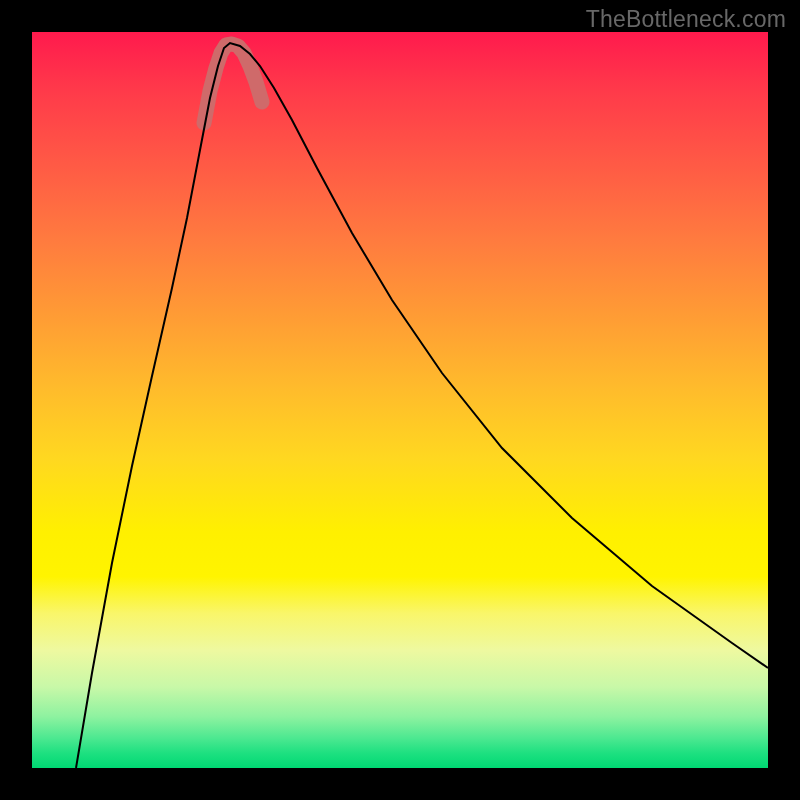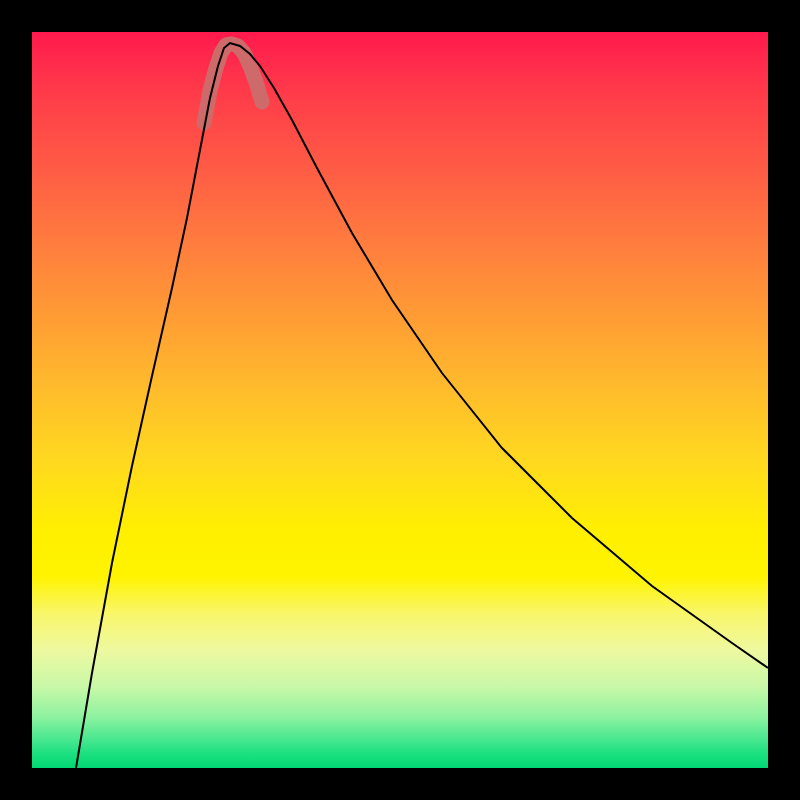--- a/index.html
+++ b/index.html
@@ -68,20 +68,21 @@
     left: 0;
     top: 0;
     width: 100%;
     height: 100%;
   }
 </style>
 </head>
 <body>
 
 <div class="frame">
+  <div class="watermark">TheBottleneck.com</div>
   <div class="plot">
     <div class="gradient"></div>
     <svg class="curve" viewBox="0 0 736 736" preserveAspectRatio="none">
       <path id="highlight-path" fill="none" stroke="#cf6a6a" stroke-width="15" stroke-linecap="round" stroke-linejoin="round" d="M172,91 L178,59 L184,36 L189,21 L194,13 L200,12 L206,14 L212,21 L218,34 L224,50 L230,70"></path>
       <path id="main-curve" fill="none" stroke="#000000" stroke-width="2" d="M44,736 L60,641 L80,531 L100,434 L120,344 L140,256 L155,186 L168,118 L178,66 L186,34 L192,16 L198,11 L208,14 L218,22 L228,34 L242,56 L260,88 L285,136 L320,201 L360,268 L410,341 L470,416 L540,486 L620,554 L700,611 L736,636"></path>
     </svg>
   </div>
 </div>
 
 </body></html>

